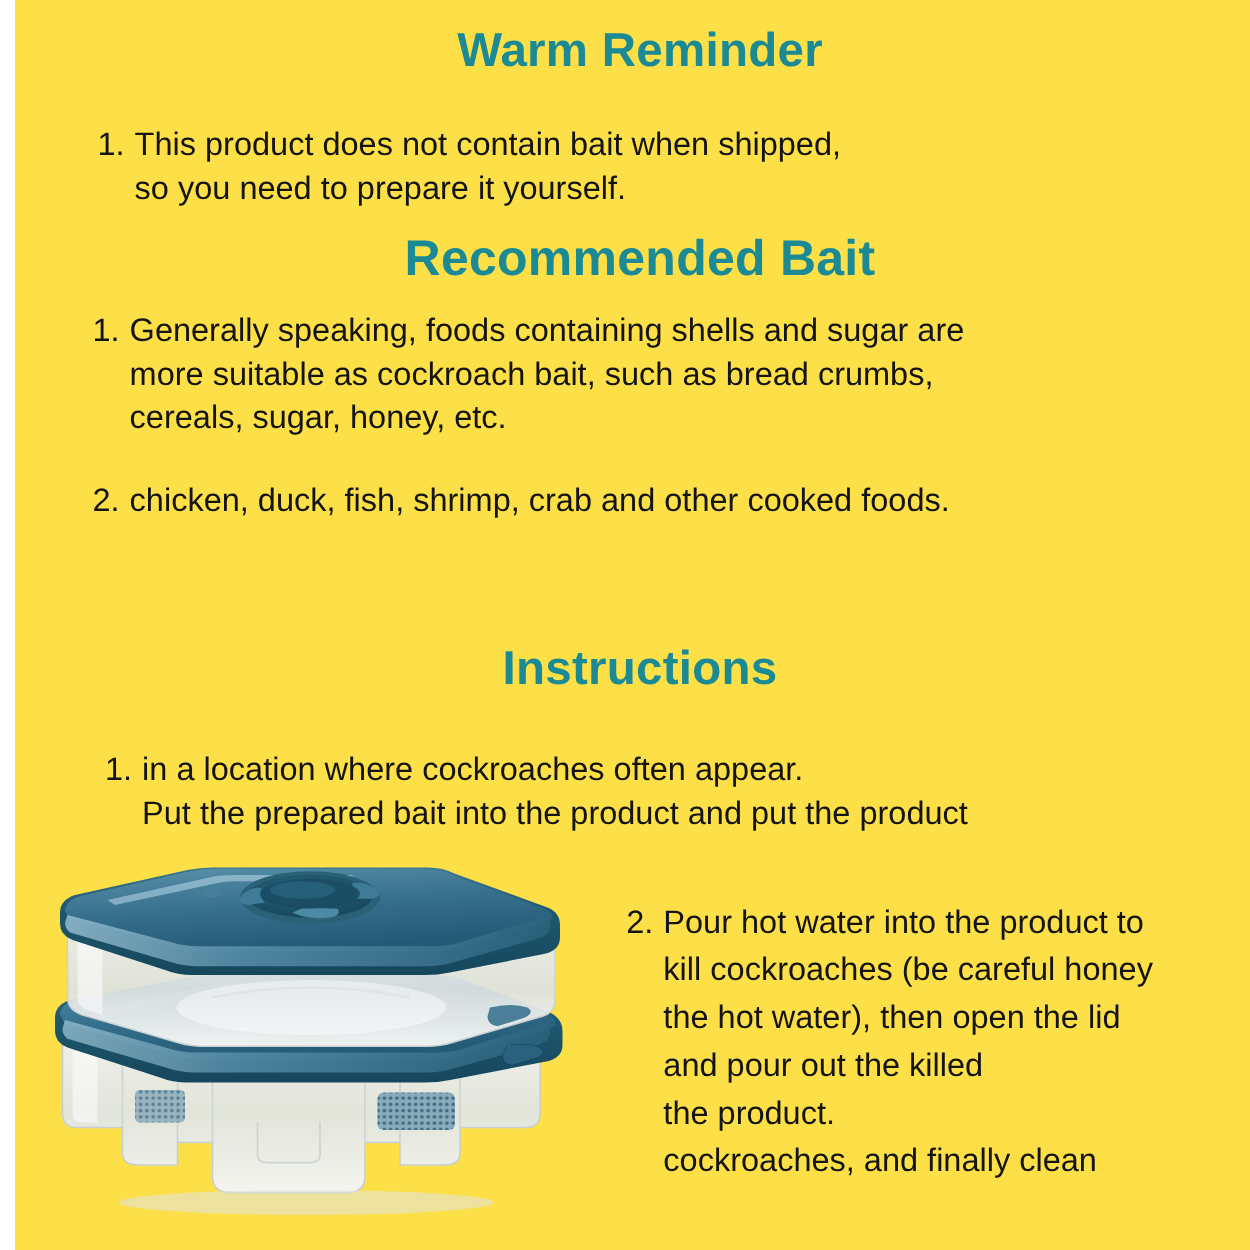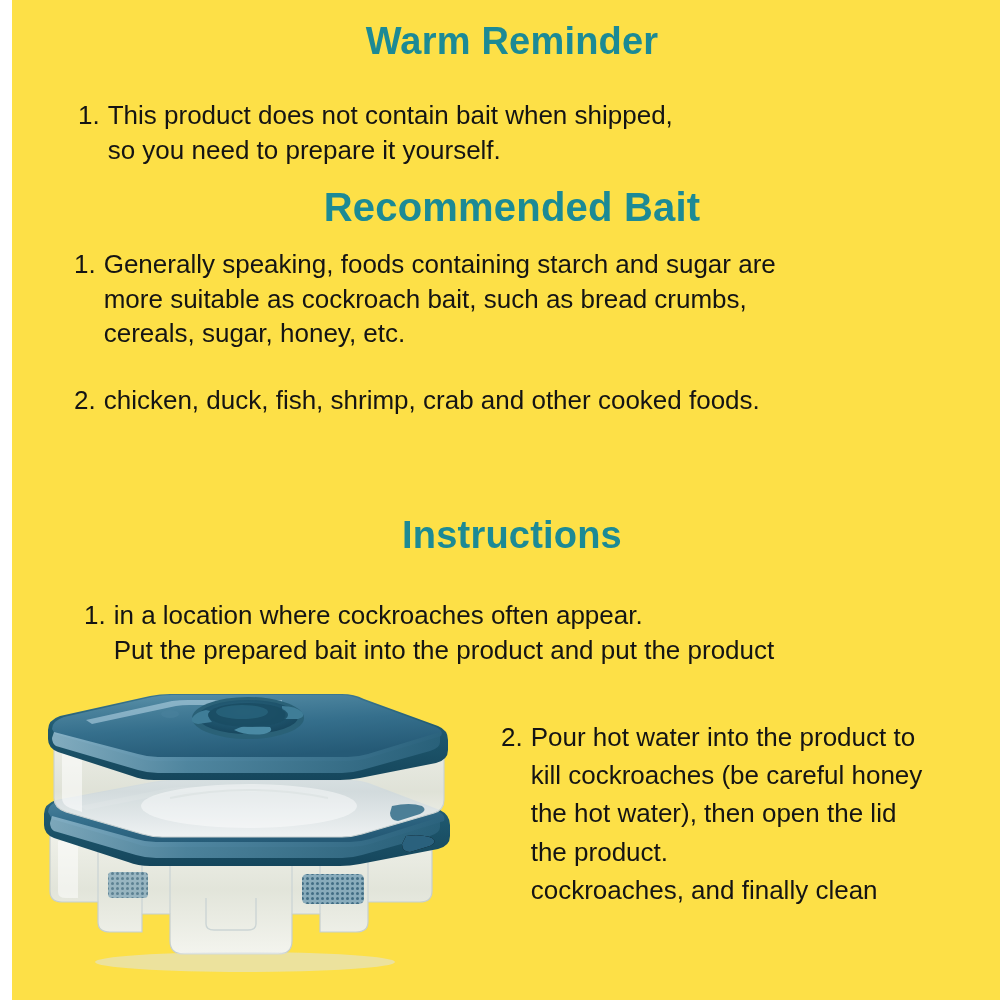--- a/index.html
+++ b/index.html
@@ -141,21 +141,21 @@
       <span class="ln">This product does not contain bait when shipped,</span>
       <span class="ln">so you need to prepare it yourself.</span>
     </span>
   </div>
 
   <div class="section-heading" id="heading-recommended-bait">Recommended Bait</div>
 
   <div class="list-item" id="bait-item-1">
     <span class="item-marker">1.</span>
     <span class="item-text">
-      <span class="ln">Generally speaking, foods containing starch and sugar are</span>
+      <span class="ln">Generally speaking, foods containing shells and sugar are</span>
       <span class="ln">more suitable as cockroach bait, such as bread crumbs,</span>
       <span class="ln">cereals, sugar, honey, etc.</span>
     </span>
   </div>
 
   <div class="list-item" id="bait-item-2">
     <span class="item-marker">2.</span>
     <span class="item-text">
       <span class="ln">chicken, duck, fish, shrimp, crab and other cooked foods.</span>
     </span>
@@ -170,20 +170,21 @@
       <span class="ln">Put the prepared bait into the product and put the product</span>
     </span>
   </div>
 
   <div class="list-item" id="instr-item-2">
     <span class="item-marker">2.</span>
     <span class="item-text">
       <span class="ln">Pour hot water into the product to</span>
       <span class="ln">kill cockroaches (be careful honey</span>
       <span class="ln">the hot water), then open the lid</span>
+      <span class="ln">and pour out the killed</span>
       <span class="ln">the product.</span>
       <span class="ln">cockroaches, and finally clean</span>
     </span>
   </div>
 
   <div id="product-photo">
     <svg viewBox="0 0 470 300" xmlns="http://www.w3.org/2000/svg">
       <defs>
         <linearGradient id="lidTop" x1="0" y1="0" x2="0.35" y2="1">
           <stop offset="0%" stop-color="#5e95ae"></stop>

